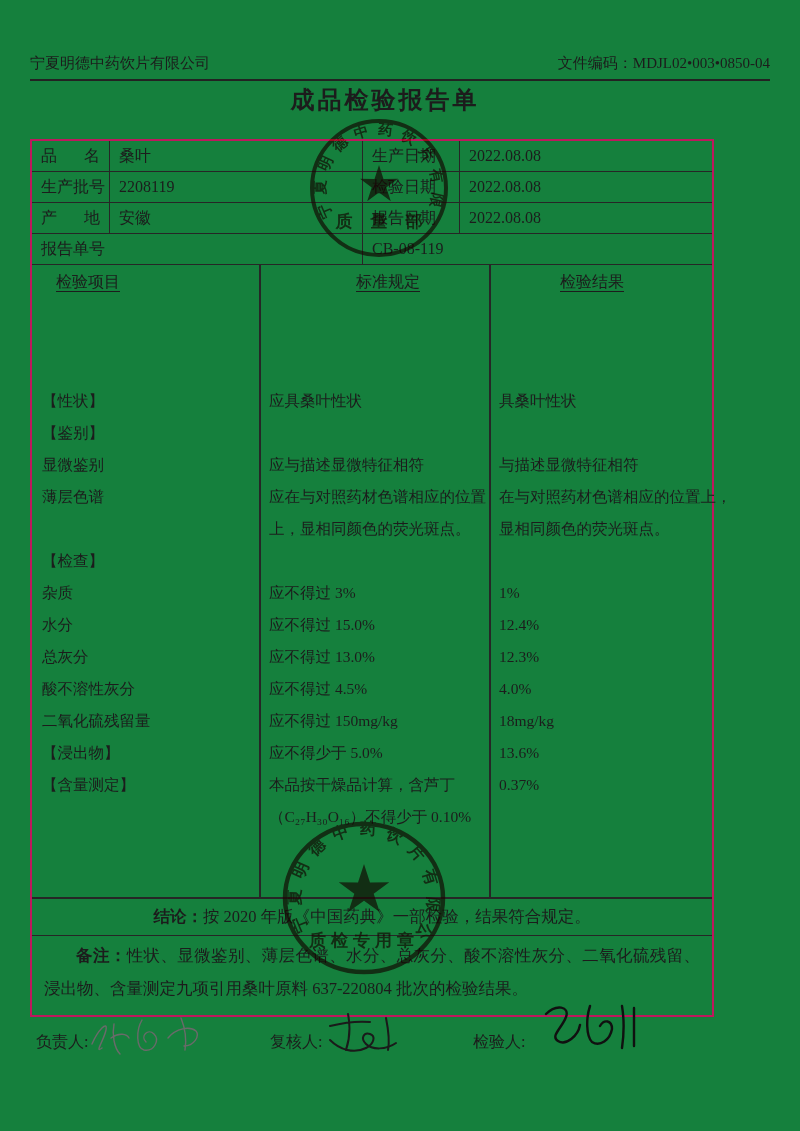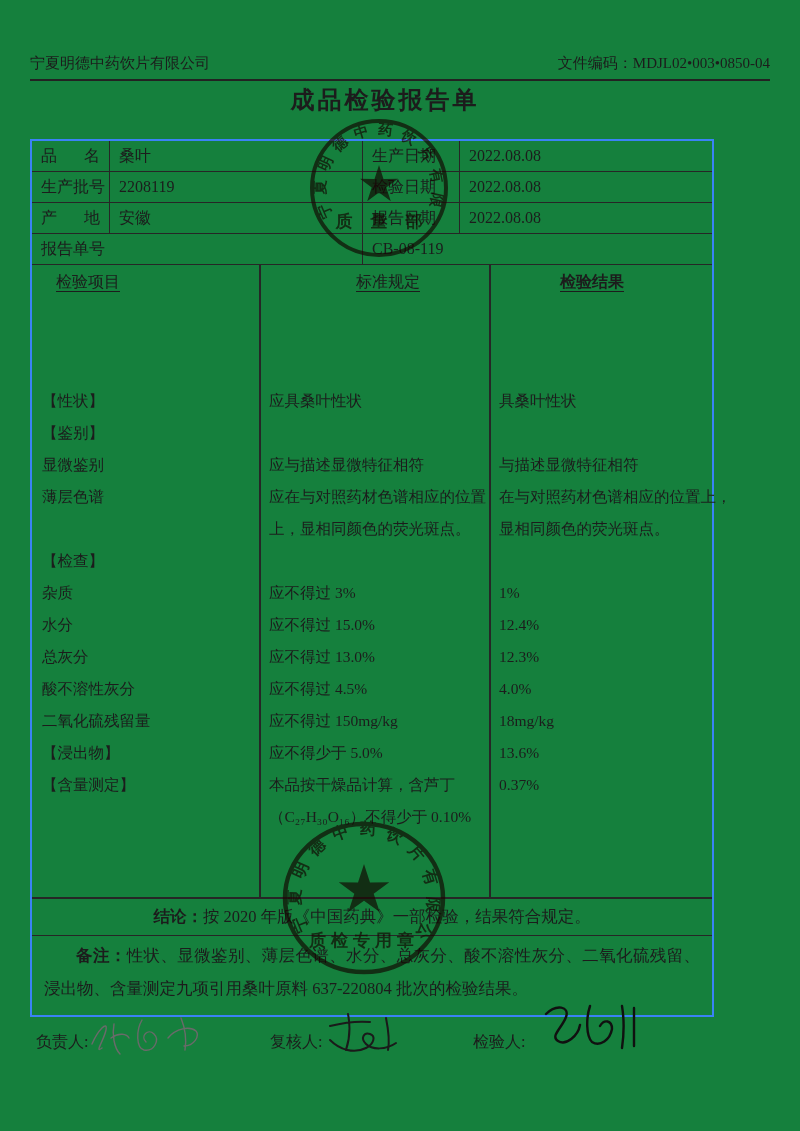--- a/index.html
+++ b/index.html
@@ -13,40 +13,40 @@
 
   
   .hdr-left  { position: absolute; left: 30px;  top: 54px; font-size: 15px; }
   .hdr-right { position: absolute; right: 30px; top: 54px; font-size: 15px; }
   .hdr-rule  { position: absolute; left: 30px; top: 79px; width: 740px; height: 0; border-top: 2px solid #222; }
 
   .title { position: absolute; left: 0; top: 84px; width: 770px; text-align: center;
            font-size: 24px; font-weight: bold; letter-spacing: 3px; }
 
   
-  .doc-table { position: absolute; left: 30px; top: 139px; width: 684px; border: 2px solid #3b82f6; background: transparent; }
+  .doc-table { position: absolute; left: 30px; top: 139px; width: 684px; border: 2px solid #be185d; background: transparent; }
 
   
   .irow { display: grid; grid-template-columns: 78px 253px 97px 252px; height: 31px; border-bottom: 1.5px solid #262626; }
   .irow4 { display: grid; grid-template-columns: 331px 349px; height: 31px; border-bottom: 1.5px solid #262626; }
   .icell { font-size: 16px; line-height: 29px; padding-left: 9px; white-space: nowrap; overflow: hidden; }
   .icell.br { border-right: 1.5px solid #262626; }
   .icell.spread { text-align: justify; text-align-last: justify; padding-right: 9px; }
 
   
   .main { position: relative; height: 632px; }
   .vdiv { position: absolute; top: 0; width: 1.5px; height: 100%; background: #262626; }
   .vdiv.d1 { left: 227px; }
   .vdiv.d2 { left: 457px; }
   .mhead { display: flex; padding-top: 7px; height: 32px; padding-left: 14px; }
   .mh { font-size: 16px; }
   .mh u { text-decoration: underline; text-underline-offset: 4px; }
   .mh1 { width: 227px; padding-left: 10px; }
   .mh2 { width: 230px; text-align: center; }
-  .mh3 { width: 178px; text-align: center; font-weight: bold; }
+  .mh3 { width: 178px; text-align: center; }
   .mlines { margin-top: 8px; }
   .mrow { display: flex; height: 32px; }
   .mcell { font-size: 15.5px; line-height: 32px; white-space: nowrap; overflow: visible; margin-top: 48px; }
   .mc1 { width: 227px; padding-left: 10px; }
   .mc2 { width: 230px; padding-left: 10px; }
   .mc3 { width: 184px; padding-left: 10px; }
 
   
   .concl { height: 38px; border-top: 2px solid #262626; font-size: 16.5px; line-height: 35px; text-align: center; }
   .concl b { font-weight: bold; }

